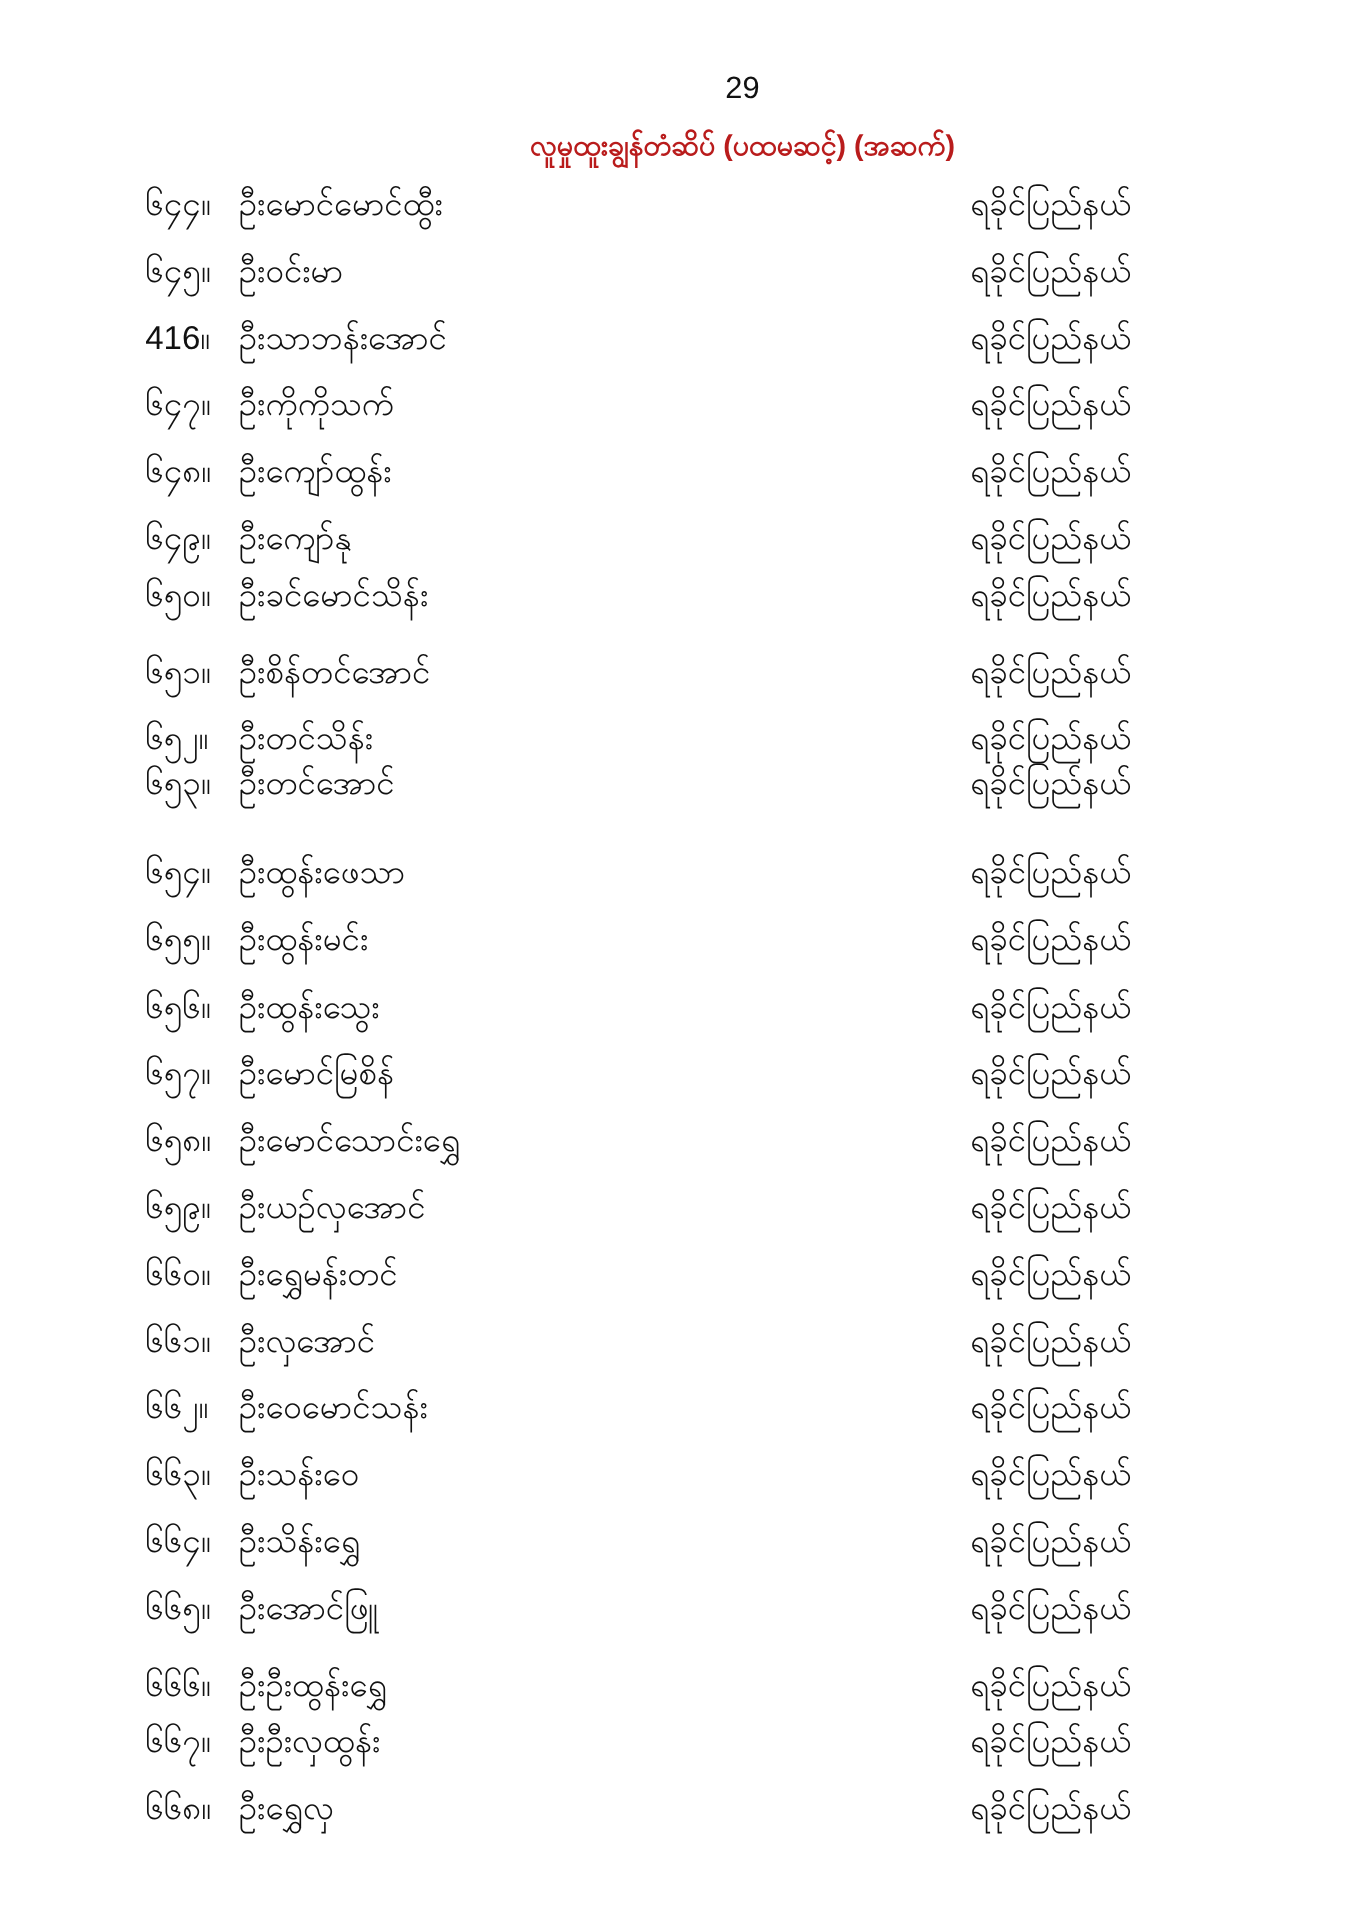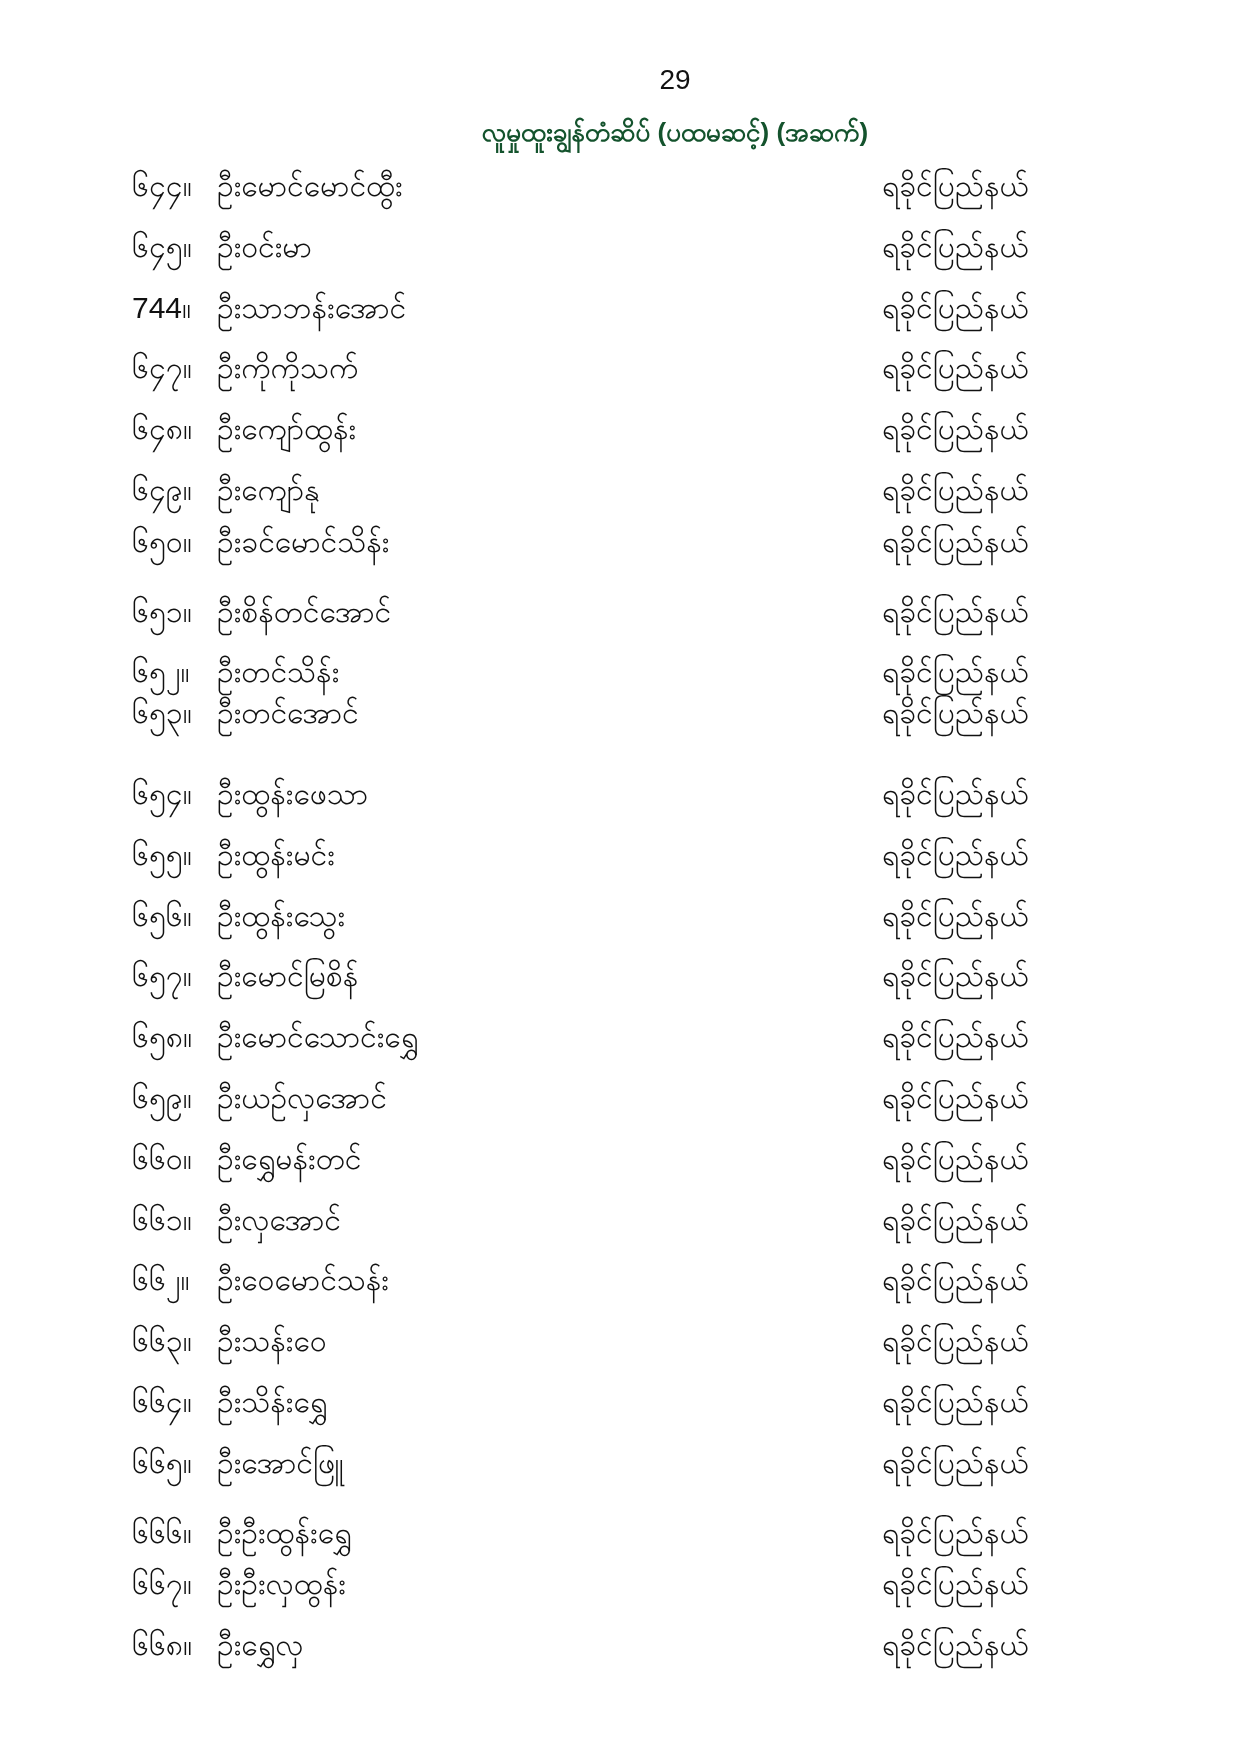--- a/index.html
+++ b/index.html
@@ -35,21 +35,21 @@
   }
   .doc-title {
     position: absolute;
     top: 112px;
     left: 0;
     width: 100%;
     text-align: center;
     font-size: 26px;
     line-height: 40px;
     font-weight: bold;
-    color: #14532d;
+    color: #b91c1c;
   }
   .award-list {
     position: absolute;
     left: 0;
     top: 0;
     width: 1241px;
     height: 100%;
   }
   .row {
     position: absolute;
@@ -90,21 +90,21 @@
         <span class="col-no">၆၄၄။</span>
         <span class="col-name">ဦးမောင်မောင်ထွီး</span>
         <span class="col-region">ရခိုင်ပြည်နယ်</span>
       </div>
       <div class="row" style="top: 223.8px;">
         <span class="col-no">၆၄၅။</span>
         <span class="col-name">ဦးဝင်းမာ</span>
         <span class="col-region">ရခိုင်ပြည်နယ်</span>
       </div>
       <div class="row" style="top: 284.6px;">
-        <span class="col-no">744။</span>
+        <span class="col-no">416။</span>
         <span class="col-name">ဦးသာဘန်းအောင်</span>
         <span class="col-region">ရခိုင်ပြည်နယ်</span>
       </div>
       <div class="row" style="top: 345.4px; padding-left: 16px;">
         <span class="col-no">၆၄၇။</span>
         <span class="col-name">ဦးကိုကိုသက်</span>
         <span class="col-region">ရခိုင်ပြည်နယ်</span>
       </div>
       <div class="row" style="top: 406.2px;">
         <span class="col-no">၆၄၈။</span>

